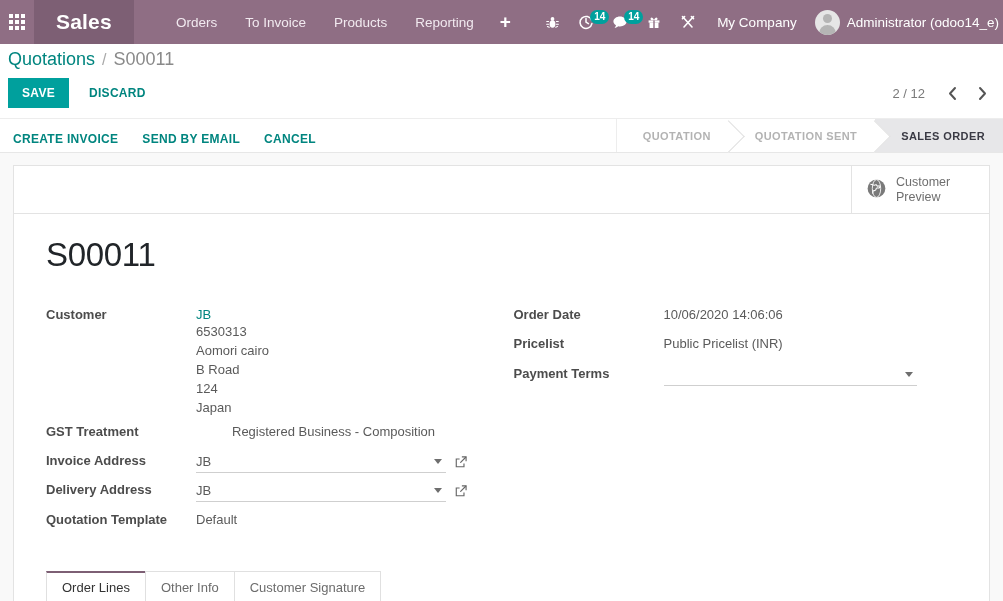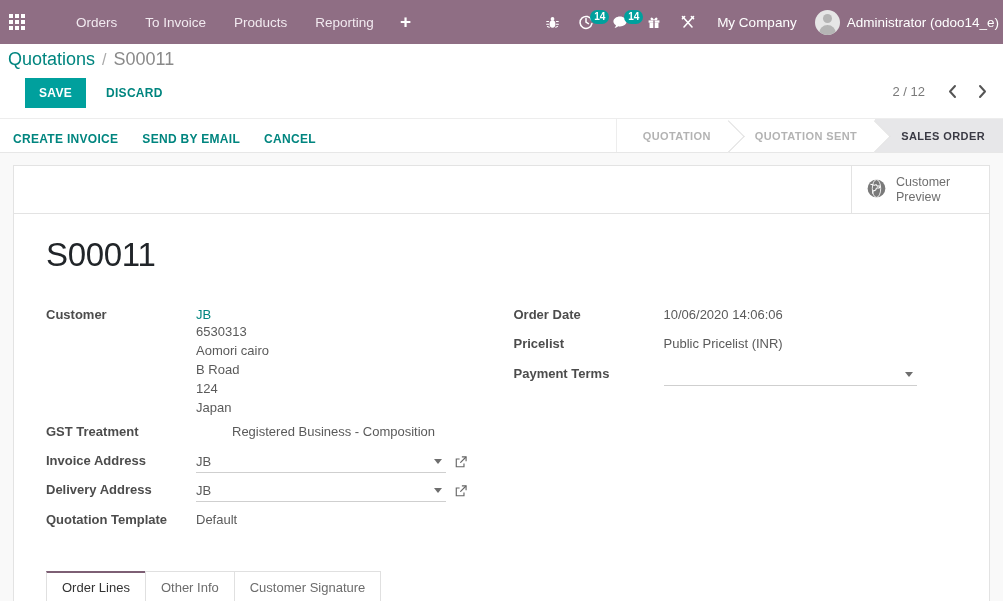--- a/index.html
+++ b/index.html
@@ -111,23 +111,22 @@
   .cp-top {
     display: flex; align-items: flex-start;
     padding: 5px 12px 0 8px;
   }
   .breadcrumb { font-size: 18px; display: flex; align-items: baseline; gap: 7px; }
   .breadcrumb .bc-link { color: #00857f; cursor: pointer; }
   .breadcrumb .bc-sep { color: #aaa; font-size: 16px; }
   .breadcrumb .bc-current { color: #8a8a8a; }
 
   .cp-actions {
-    display: flex; align-items: flex-start;
-    padding: 8px 0 10px 0;
-    margin-left: 25px;
+    display: flex; align-items: center;
+    padding: 8px 0 10px 8px;
   }
   .btn-save {
     background: #00a09d;
     color: #fff;
     border: none;
     font-size: 12px;
     font-weight: bold;
     letter-spacing: .3px;
     padding: 8px 14px;
     cursor: pointer;
@@ -312,20 +311,21 @@
           <i></i>
           <i></i>
           <i></i>
           <i></i>
           <i></i>
           <i></i>
           <i></i>
       </span>
     </div>
 
+    <div class="brand">Sales</div>
 
     <div class="nav-links">
       <a>Orders</a>
       <a>To Invoice</a>
       <a>Products</a>
       <a>Reporting</a>
       <span class="nav-plus">+</span>
     </div>
 
     <div class="nav-right">

